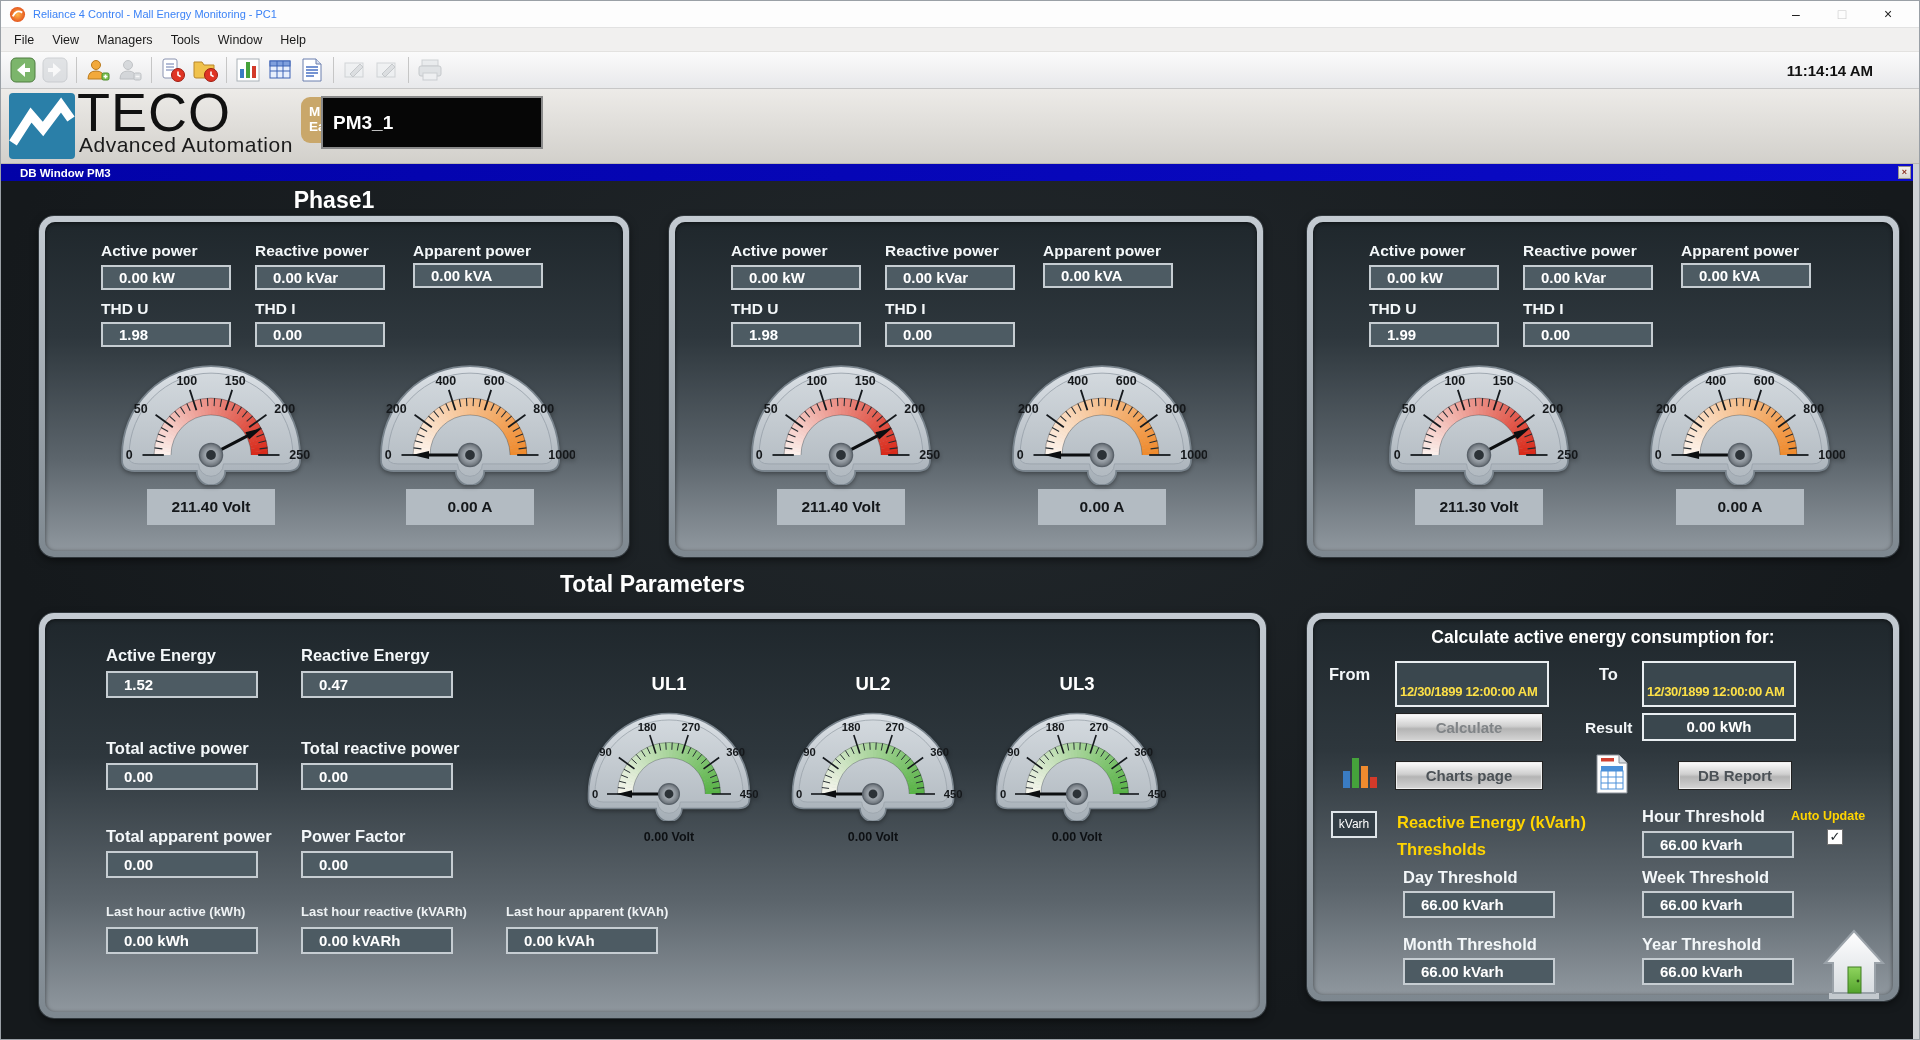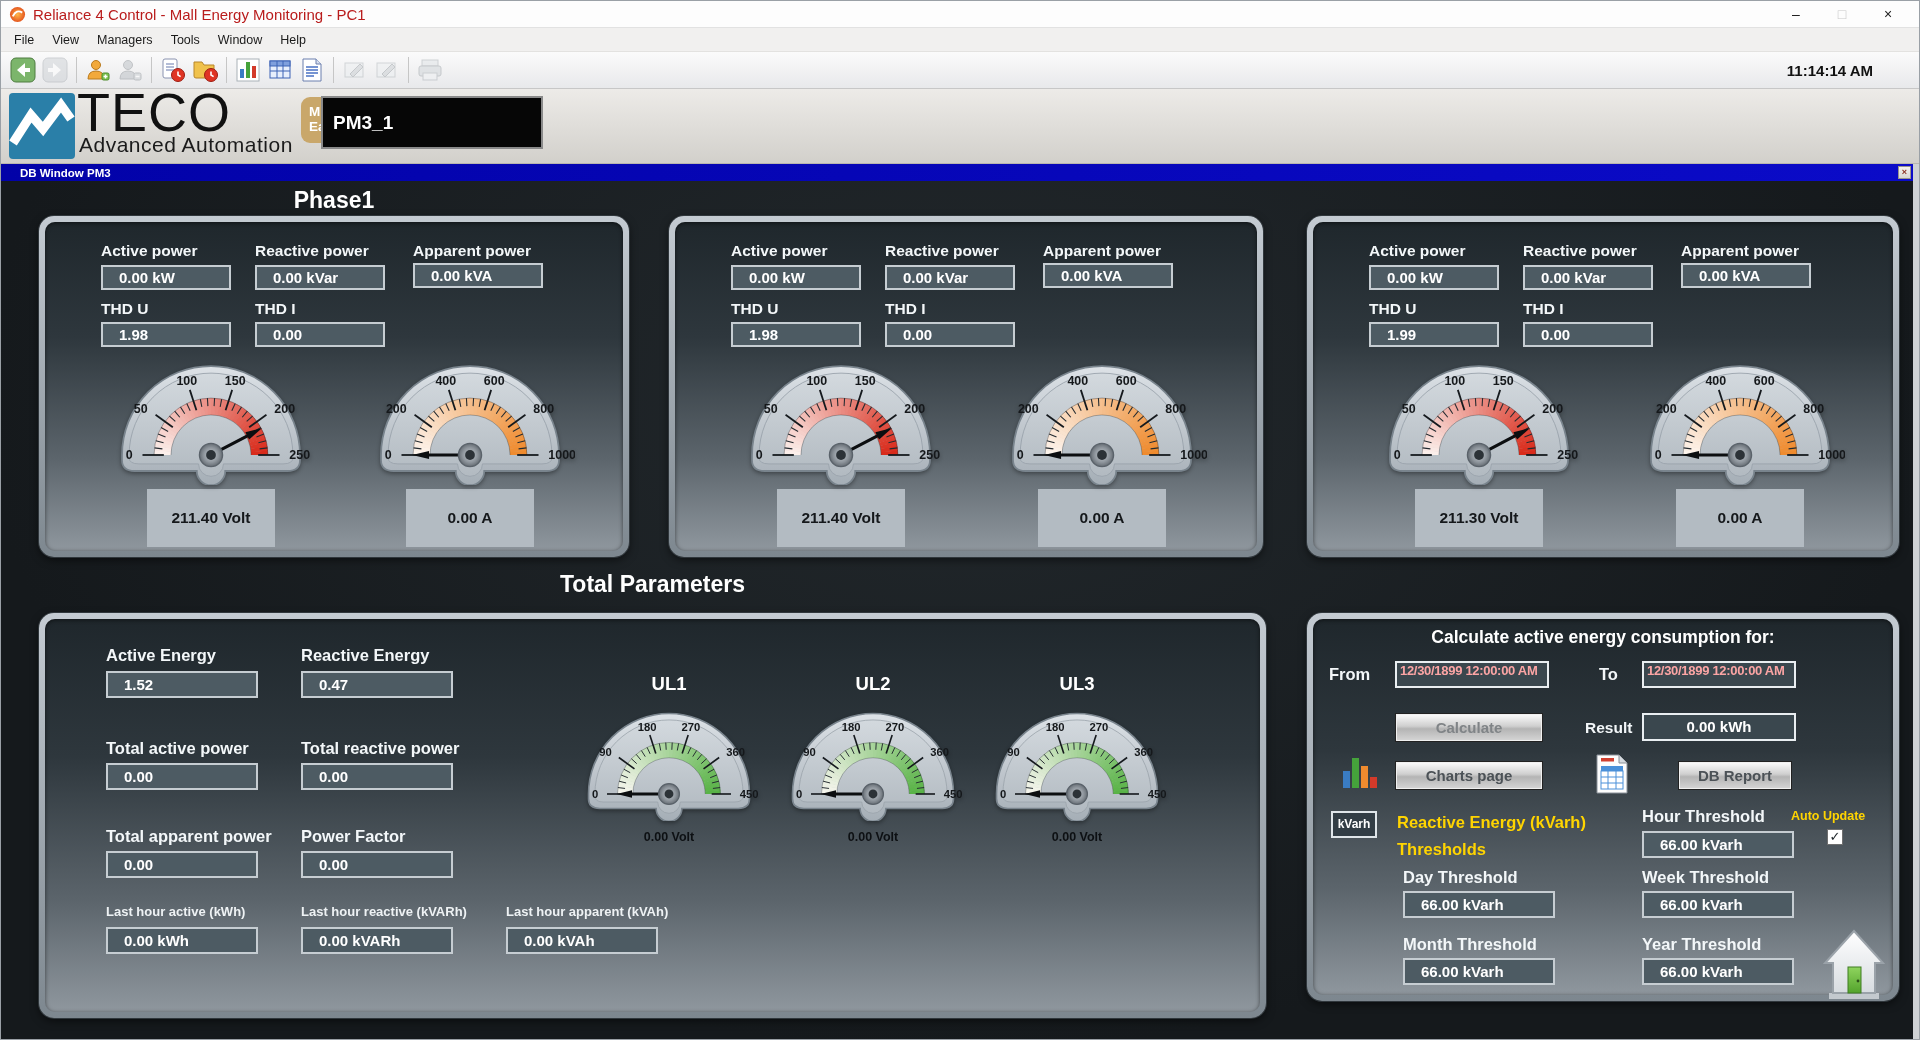--- a/index.html
+++ b/index.html
@@ -1,21 +1,21 @@
 <!DOCTYPE html>
 <html><head>
 <meta charset="utf-8">
 <style>
 *{margin:0;padding:0;box-sizing:border-box}
 html,body{background:#000}
 body{font-family:"Liberation Sans",sans-serif}
 .app{position:relative;width:1920px;height:1040px;background:#14181b;overflow:hidden;border:1px solid #9aa0a6}
 
 .titlebar{position:absolute;top:0;left:0;right:0;height:27px;background:#fdfdfd;display:flex;align-items:center;padding:0 8px;border-bottom:1px solid #e2e2e2}
-.apptitle{font-size:15px;color:#b91c1c;margin-left:7px}
+.apptitle{font-size:11px;color:#3b82f6;margin-left:7px}
 .wctrls{margin-left:auto;display:flex}
 .wbtn{width:46px;height:26px;display:flex;align-items:center;justify-content:center;font-size:14px;color:#222}
 .wbtn.max{color:#c9c9c9}
 .menubar{position:absolute;top:27px;left:0;right:0;height:24px;background:#f1f0ef;display:flex;align-items:center;padding-left:4px;border-bottom:1px solid #e3e2e0}
 .mitem{font-size:12.5px;color:#1a1a1a;padding:4px 9px;cursor:default}
 .toolbar{position:absolute;top:51px;left:0;right:0;height:37px;background:linear-gradient(#fbfbfb,#e8e9eb);border-bottom:1px solid #c7c7c7;display:flex;align-items:center;padding-left:6px}
 .tbtn{width:30px;height:30px;display:flex;align-items:center;justify-content:center;margin:0 1px}
 .tsep{width:1px;height:26px;background:#c6c6c6;margin:0 5px}
 .dim{opacity:.5}
 .clock{margin-left:auto;margin-right:46px;font-size:15px;font-weight:bold;color:#111}
@@ -34,32 +34,32 @@
 .main{position:absolute;top:180px;left:0;right:6px;bottom:0;background:radial-gradient(ellipse at 50% 25%,#22282c 0%,#15191c 72%)}
 .panel{position:absolute;border-radius:15px;padding:6px;background:linear-gradient(#c4cbd2,#7d878f);box-shadow:0 0 0 1px #30373c,0 3px 8px rgba(0,0,0,.55)}
 .pinner{position:relative;width:100%;height:100%;border-radius:10px;background:linear-gradient(#1f272c 0%,#2e373d 35%,#5c656c 72%,#8f979e 100%);box-shadow:inset 0 1px 4px rgba(0,0,0,.55)}
 .ptitle{position:absolute;color:#fff;font-size:23px;font-weight:bold;text-align:center;white-space:nowrap}
 .lbl{position:absolute;color:#f3f7f9;font-size:15.5px;font-weight:bold;white-space:nowrap}
 .lblb{position:absolute;color:#f3f7f9;font-size:16.5px;font-weight:bold;white-space:nowrap}
 .lbl13{position:absolute;color:#eef2f4;font-size:13px;font-weight:bold;white-space:nowrap}
 .fld{position:absolute;width:130px;height:25px;background:#4d5b63;border:2px solid #c6cdd2;color:#fff;font-size:15px;font-weight:bold;padding:1px 16px;line-height:19px;white-space:nowrap;overflow:hidden}
 .w152{width:152px;height:27px;line-height:21px}
 .gblock{position:absolute;display:flex;flex-direction:column;align-items:center}
-.gval{margin-top:4px;min-width:128px;text-align:center;background:#b3bbc2;color:#15181b;font-size:15.5px;font-weight:bold;padding:20px 10px;white-space:nowrap}
+.gval{margin-top:4px;min-width:128px;text-align:center;background:#b3bbc2;color:#15181b;font-size:15.5px;font-weight:bold;padding:9px 10px;white-space:nowrap}
 .ulttl{color:#fff;font-size:18.5px;font-weight:bold;margin-bottom:4px}
 .ulval{margin-top:9px;color:#0d1013;font-size:12.5px;font-weight:bold}
 
 .ctitle{position:absolute;top:8px;left:0;right:0;text-align:center;color:#fff;font-size:17.5px;font-weight:bold}
-.dfld{position:absolute;width:154px;height:27px;background:#3a474e;border:2px solid #e9eef1;color:#fca5a5;font-size:13px;font-weight:bold;padding:0 3px;letter-spacing:-.3px;white-space:nowrap;overflow:hidden}
+.dfld{position:absolute;width:154px;height:27px;background:#3a474e;border:2px solid #e9eef1;color:#fde047;font-size:13px;font-weight:bold;padding:21px 3px;letter-spacing:-.3px;white-space:nowrap;overflow:hidden}
 .rfld{position:absolute;width:154px;height:28px;background:#3a474e;border:2px solid #e9eef1;color:#fff;font-size:15px;font-weight:bold;text-align:center;line-height:23px;white-space:nowrap}
 .cbtn{position:absolute;background:linear-gradient(#fdfdfd,#cfcfcf 45%,#b4b4b4 55%,#d6d6d6);border:1px solid #222;box-shadow:inset 0 0 0 1px #f0f0f0;color:#4c5257;font-weight:bold;font-size:15px;text-align:center;cursor:pointer}
 .cbtn.grayed{color:#808487}
 .yellow{position:absolute;color:#ffd400;font-weight:bold;font-size:16.5px;white-space:nowrap}
 .ysm{font-size:12.5px}
-.kvarh{position:absolute;width:46px;height:27px;background:#323d45;border:2px solid #dfe5e9;color:#fff;font-size:12px;font-weight:bold;text-align:center;line-height:22px}
+.kvarh{position:absolute;width:46px;height:27px;background:#323d45;border:2px solid #dfe5e9;color:#fff;font-size:12px;font-weight:normal;text-align:center;line-height:22px}
 .chk{position:absolute;width:16px;height:16px;background:#fff;border:1px solid #6f6f6f;text-align:center;line-height:14px;font-size:13px;color:#20262b;cursor:pointer}
 .wm{position:absolute;left:1596px;top:946px;z-index:50;pointer-events:none}
 .wm1{font-size:20px;color:rgba(212,218,224,.5)}
 .wm2{font-size:12.5px;color:rgba(212,218,224,.45);margin-top:5px}
 .home{position:absolute;left:1822px;top:926px;z-index:40;cursor:pointer}
 .icon{display:block}
 </style>
 </head>
 <body>
 

